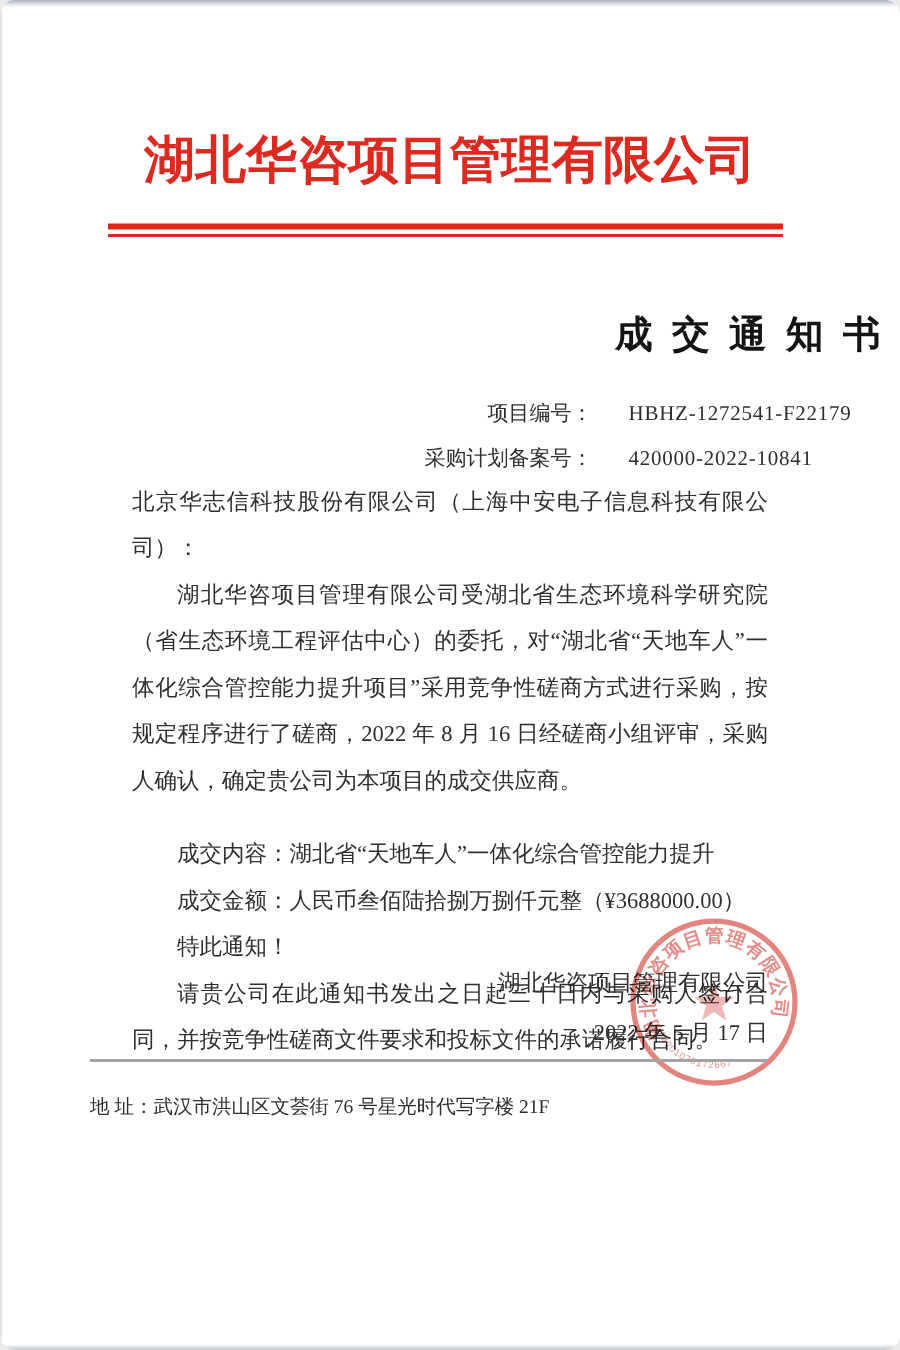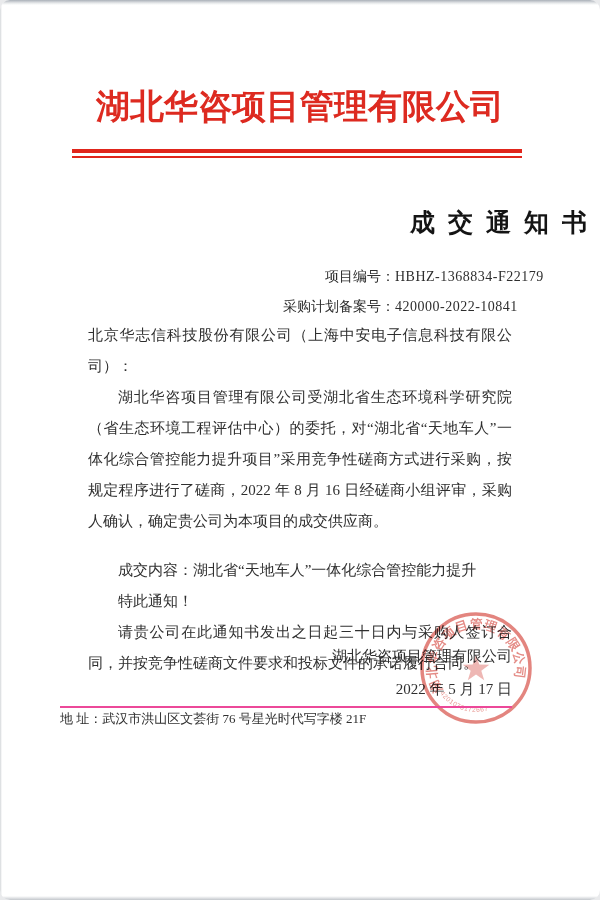--- a/index.html
+++ b/index.html
@@ -42,21 +42,21 @@
     font-size:25px;font-weight:700;color:#141414;
     letter-spacing:13px;
     text-indent:13px;
     white-space:nowrap;
   }
   .meta{
     position:absolute;top:262px;left:283px;
     font-size:14px;color:#2e2e2e;line-height:30px;
     white-space:nowrap;
   }
-  .meta .row{display:flex;}
+  .meta .row{display:flex;gap:24px;}
   .meta .label{display:inline-block;width:112px;text-align:right;}
   .meta .value{display:inline-block;letter-spacing:0.5px;}
 
   .body-text{
     position:absolute;top:320px;left:88px;width:424px;
     font-size:15px;line-height:31px;color:#2f2f2f;
     text-align:justify;
   }
   .body-text p{margin:0;}
   .body-text p.indent{text-indent:2em;}
@@ -64,22 +64,22 @@
 
   .signature{
     position:absolute;top:640px;right:88px;
     text-align:right;
     font-size:15px;color:#2f2f2f;line-height:33px;
     white-space:nowrap;
   }
 
   .footer{
     position:absolute;top:706px;left:60px;width:452px;
-    border-top:2px solid #ec4899;
-    padding-top:2px;
+    border-top:2px solid #a3a3a3;
+    padding-top:21px;
     font-size:13px;color:#2f2f2f;line-height:18px;
     white-space:nowrap;
   }
 
   .seal{
     position:absolute;left:416px;top:608px;width:120px;height:120px;
     opacity:0.85;
     mix-blend-mode:multiply;
     pointer-events:none;
   }
@@ -94,32 +94,33 @@
 
   <div class="company-header">湖北华咨项目管理有限公司</div>
 
   <div class="red-rule"></div>
 
   <div class="doc-title">成交通知书</div>
 
   <div class="meta">
     <div class="row">
       <span class="label">项目编号：</span>
-      <span class="value">HBHZ-1368834-F22179</span>
+      <span class="value">HBHZ-1272541-F22179</span>
     </div>
     <div class="row">
       <span class="label">采购计划备案号：</span>
       <span class="value">420000-2022-10841</span>
     </div>
   </div>
 
   <div class="body-text">
     <p>北京华志信科技股份有限公司（上海中安电子信息科技有限公司）：</p>
     <p class="indent">湖北华咨项目管理有限公司受湖北省生态环境科学研究院（省生态环境工程评估中心）的委托，对“湖北省“天地车人”一体化综合管控能力提升项目”采用竞争性磋商方式进行采购，按规定程序进行了磋商，2022 年 8 月 16 日经磋商小组评审，采购人确认，确定贵公司为本项目的成交供应商。</p>
     <p class="indent mt4">成交内容：湖北省“天地车人”一体化综合管控能力提升</p>
+    <p class="indent">成交金额：人民币叁佰陆拾捌万捌仟元整（¥3688000.00）</p>
     <p class="indent">特此通知！</p>
     <p class="indent">请贵公司在此通知书发出之日起三十日内与采购人签订合同，并按竞争性磋商文件要求和投标文件的承诺履行合同。</p>
   </div>
 
   <div class="signature">
     <div>湖北华咨项目管理有限公司</div>
     <div>2022 年 5 月 17 日</div>
   </div>
 
   <svg class="seal" viewBox="0 0 120 120" xmlns="http://www.w3.org/2000/svg">

